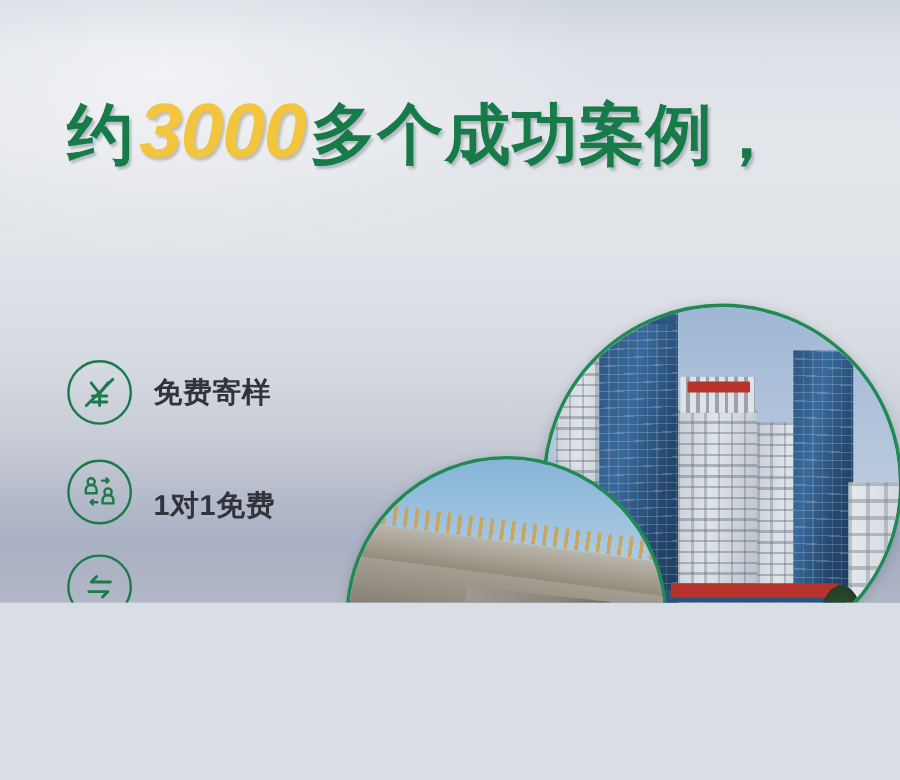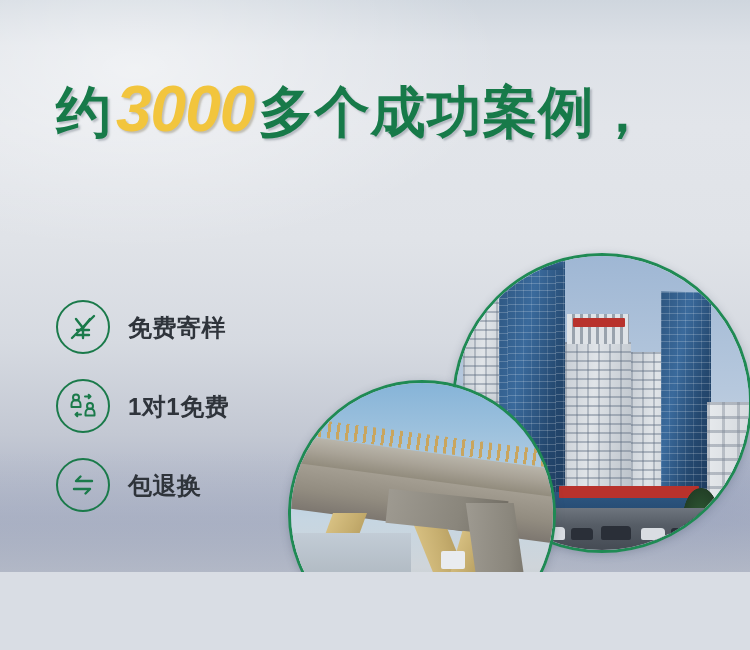--- a/index.html
+++ b/index.html
@@ -4,21 +4,21 @@
 <style>
   * { margin:0; padding:0; box-sizing:border-box; }
   html,body { width:750px; height:650px; }
   body {
     font-family:"Liberation Sans","DejaVu Sans",sans-serif;
     overflow:hidden;
     background:#d9dde4;
   }
   #banner {
     position:relative;
-    width:750px; height:572px;
+    width:750px; height:502px;
     overflow:hidden;
     background:
       radial-gradient(ellipse 70% 45% at 18% 12%, rgba(255,255,255,.55) 0%, rgba(255,255,255,0) 70%),
       linear-gradient(180deg,
         #cfd6de 0%,
         #dde1e7 8%,
         #e2e5ea 22%,
         #e0e3e8 42%,
         #d6dae1 60%,
         #c3c8d3 76%,
@@ -73,21 +73,21 @@
     font-size:25px;
     line-height:40px;
     letter-spacing:.5px;
     white-space:nowrap;
   }
   .subtitle div { white-space:nowrap; }
 
   
   #features { position:absolute; left:56px; top:296px; width:300px; z-index:6; }
   .feature { position:relative; display:flex; align-items:center; height:62px; margin-bottom:17px;font-weight:bold; }
-  .feature.two-line { height:62px; }
+  .feature.two-line { height:62px;align-items:flex-end; }
   .f-icon {
     flex:0 0 auto;
     width:54px; height:54px; border-radius:50%;
     border:2.5px solid #1a7a4a;
     display:flex; align-items:center; justify-content:center;
     color:#1a7a4a;
   }
   .f-icon svg { display:block; }
   .f-label {
     margin-left:18px;
@@ -203,21 +203,20 @@
 
 
     <div class="feature two-line">
       <span class="f-icon">
         <svg width="36" height="36" viewBox="0 0 36 36" fill="none" stroke="#1a7a4a" stroke-width="2.4" stroke-linecap="round" stroke-linejoin="round">
           <path d="M27 14 H11 l4.5 -4.5"></path>
           <path d="M9 22 H25 l-4.5 4.5"></path>
         </svg>
       </span>
       <span class="f-label">
-        <span class="l2">包退换</span>
       </span>
     </div>
   </div>
 
   <div class="photo" id="photo-building">
     <div class="photo-inner">
       <div class="bld-sky"></div>
 
       <div class="tower pale" style="left:8px; top:28px; width:44px; height:250px;"></div>
 

